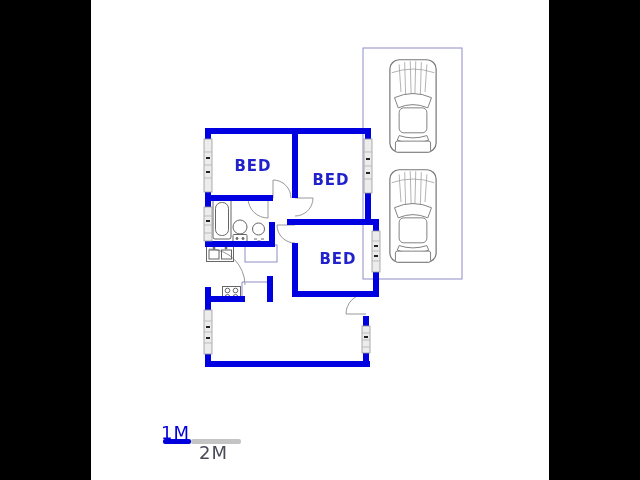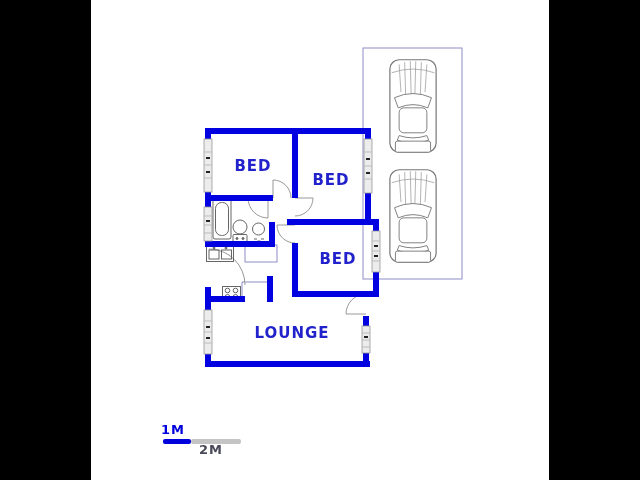--- a/index.html
+++ b/index.html
@@ -9,22 +9,22 @@
     position:relative;overflow:hidden;
   }
   #stage{position:absolute;left:0;top:0;width:640px;height:480px;}
   #paper{position:absolute;left:91px;top:0;width:458px;height:480px;background:#fff;}
   #plan-svg{position:absolute;left:0;top:0;width:640px;height:480px;}
   .room-label{
     position:absolute;color:#2222cc;font-size:15px;font-weight:bold;
     letter-spacing:1px;text-align:center;white-space:nowrap;
   }
   .scale-label{
-    position:absolute;font-size:13px;font-weight:bold;letter-spacing:1px;
-    width:28px;
+    position:absolute;font-size:18px;font-weight:normal;letter-spacing:1px;
+    text-align:center;width:28px;
   }
   #scale-1m{left:161px;top:422px;color:#0000dd;}
   #scale-2m{left:199px;top:442px;color:#4a4a58;}
   .scale-seg{position:absolute;height:5px;top:439px;border-radius:2px;}
   #scale-seg-blue{left:163px;width:28px;background:#0000dd;}
   #scale-seg-gray{left:191px;width:50px;background:#c4c4c4;}
 </style>
 </head>
 <body>
 
@@ -161,19 +161,18 @@
         <rect x="362" y="326" width="8" height="27" fill="#ececec" stroke="#999" stroke-width="0.8"></rect>
         <path d="M362 333 h8 M362 340 h8 M362 347 h8" stroke="#bbb" stroke-width="1"></path>
         <path d="M364 337 h4" stroke="#222" stroke-width="2"></path>
       </g>
     </g>
   </svg>
 
   <div class="room-label" style="left:223px;top:157px;width:60px;">BED</div>
   <div class="room-label" style="left:301px;top:171px;width:60px;">BED</div>
   <div class="room-label" style="left:308px;top:250px;width:60px;">BED</div>
-  <div class="room-label" style="left:242px;top:324px;width:100px;">LOUNGE</div>
 
   <div id="scale-1m" class="scale-label">1M</div>
   <div id="scale-2m" class="scale-label">2M</div>
   <div id="scale-seg-blue" class="scale-seg"></div>
   <div id="scale-seg-gray" class="scale-seg"></div>
 </div>
 
 </body></html>

